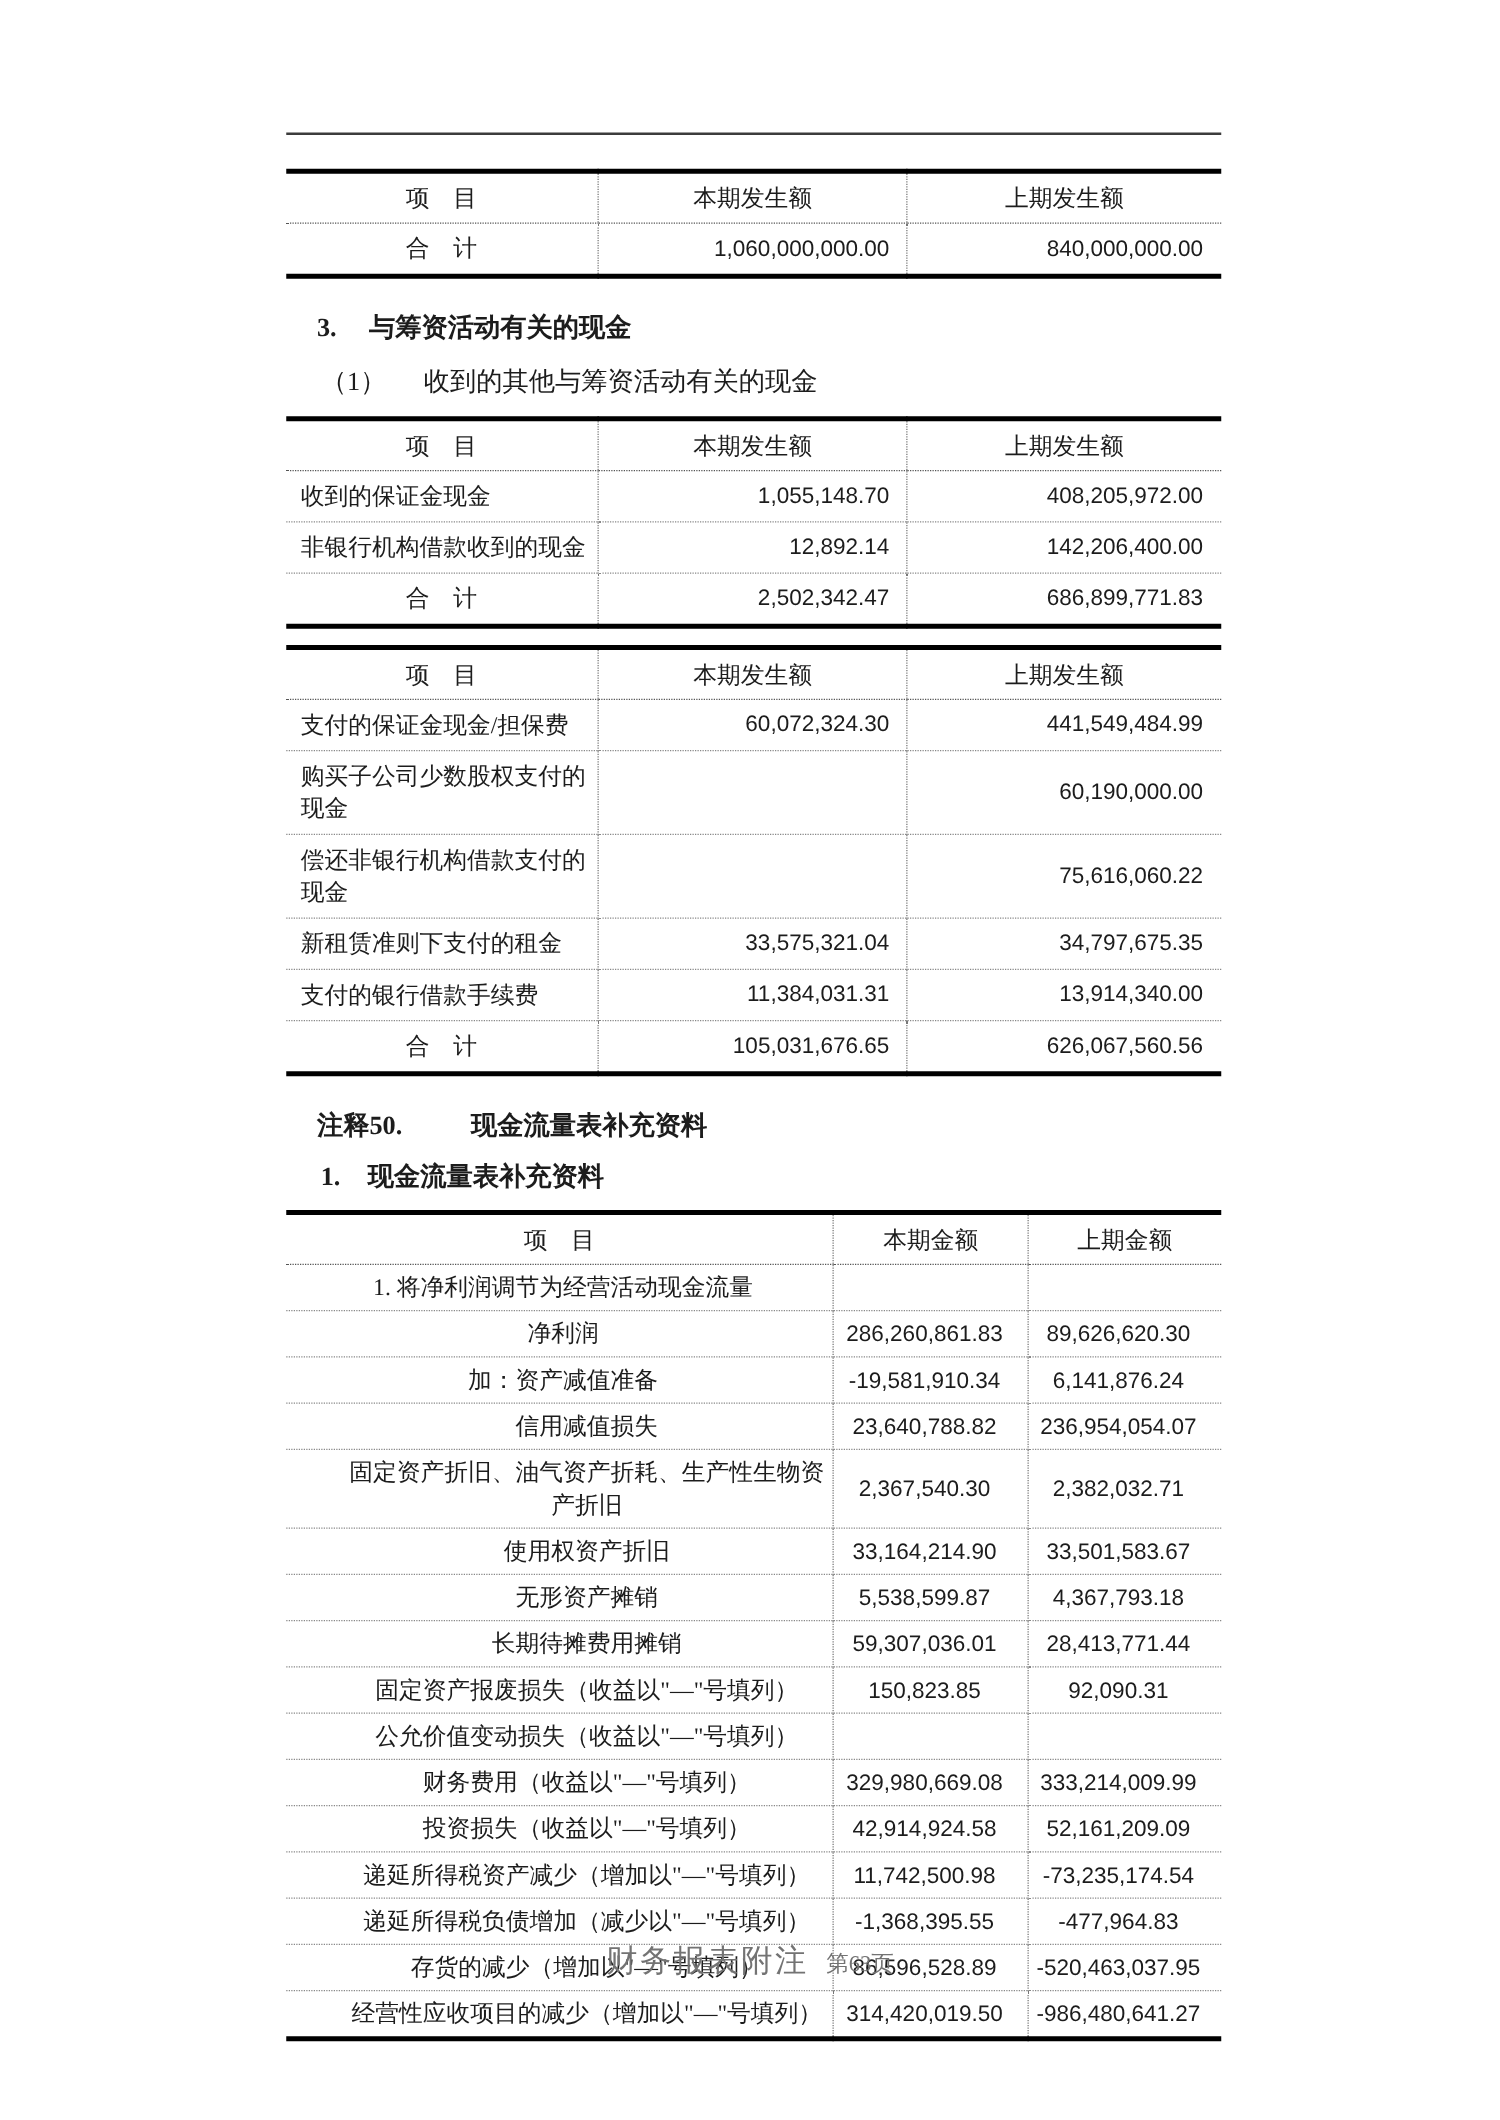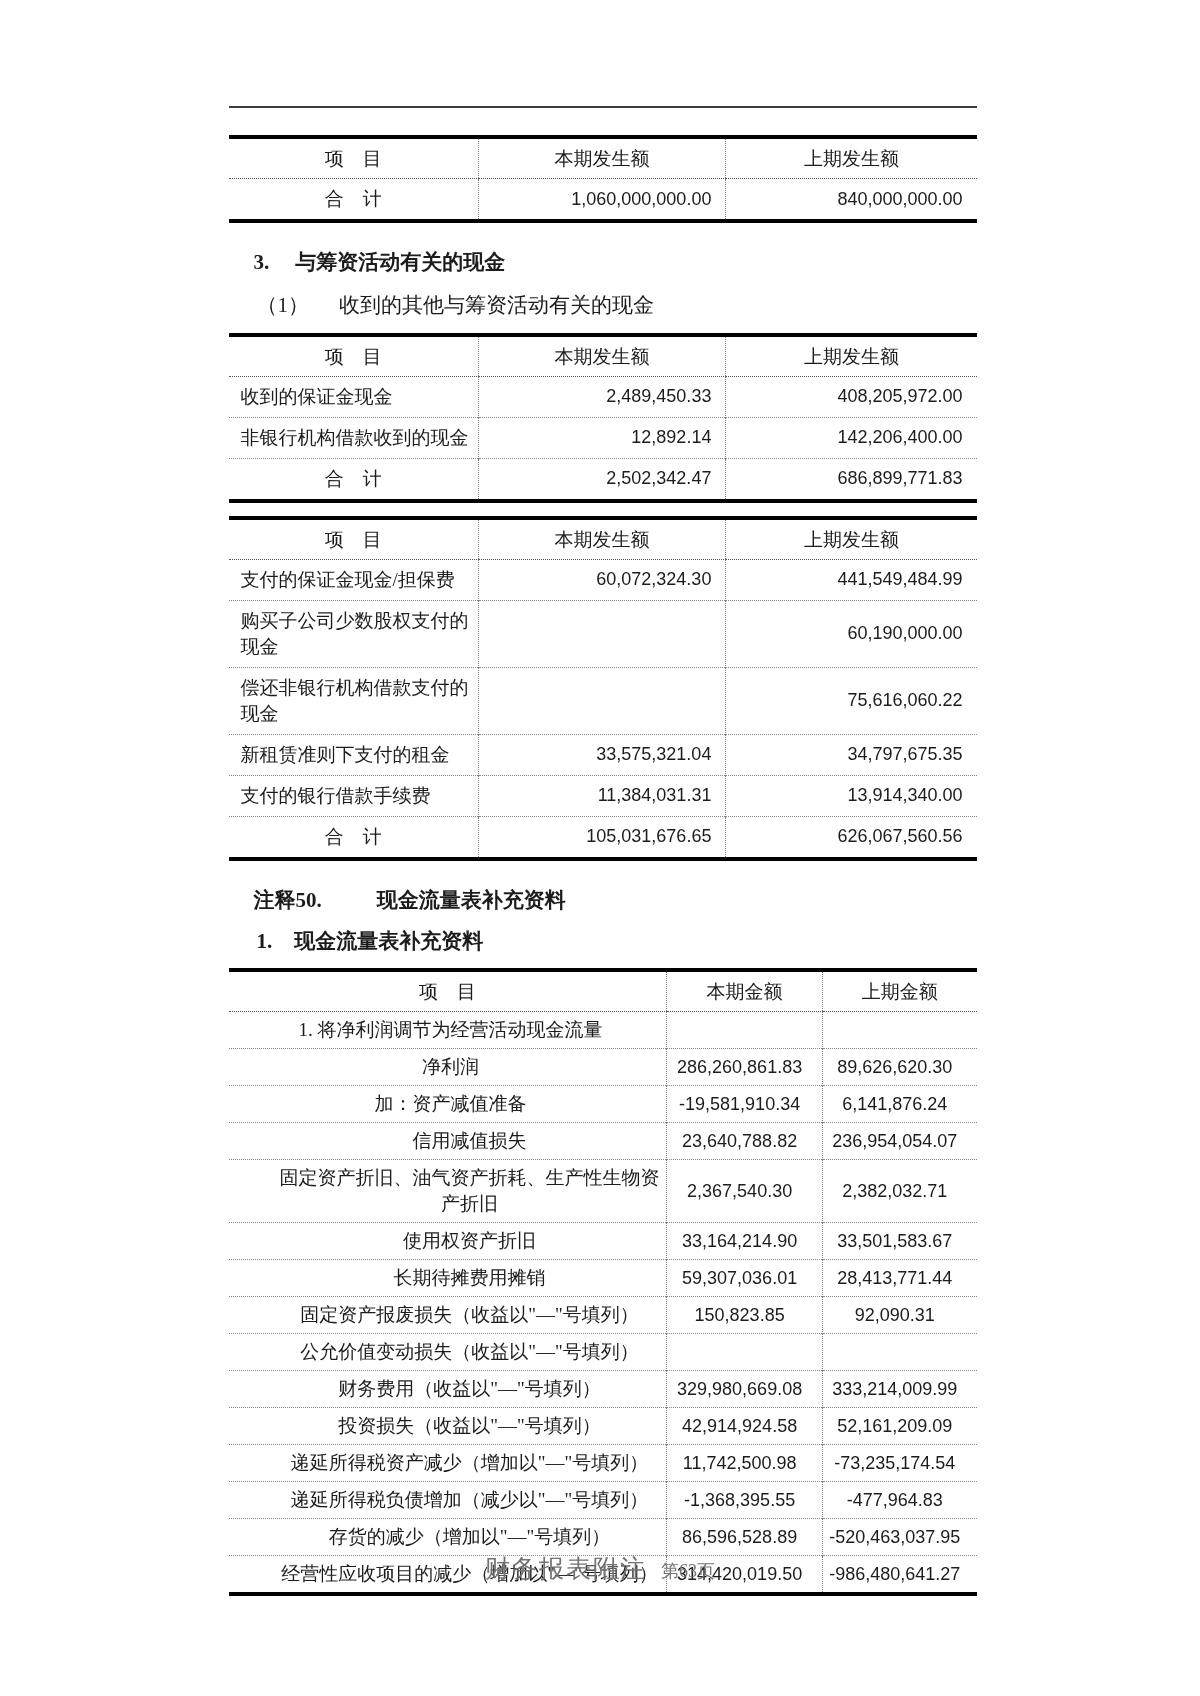--- a/index.html
+++ b/index.html
@@ -117,21 +117,21 @@
       <thead>
         <tr>
           <th>项　目</th>
           <th>本期发生额</th>
           <th>上期发生额</th>
         </tr>
       </thead>
       <tbody>
         <tr>
           <td class="lbl">收到的保证金现金</td>
-          <td class="num">2,489,450.33</td>
+          <td class="num">1,055,148.70</td>
           <td class="num">408,205,972.00</td>
         </tr>
         <tr>
           <td class="lbl">非银行机构借款收到的现金</td>
           <td class="num">12,892.14</td>
           <td class="num">142,206,400.00</td>
         </tr>
         <tr>
           <td class="total-lbl">合　计</td>
           <td class="num">2,502,342.47</td>
@@ -234,20 +234,25 @@
           <td class="lbl">固定资产折旧、油气资产折耗、生产性生物资产折旧</td>
           <td class="num">2,367,540.30</td>
           <td class="num">2,382,032.71</td>
         </tr>
         <tr class="ind">
           <td class="lbl">使用权资产折旧</td>
           <td class="num">33,164,214.90</td>
           <td class="num">33,501,583.67</td>
         </tr>
         <tr class="ind">
+          <td class="lbl">无形资产摊销</td>
+          <td class="num">5,538,599.87</td>
+          <td class="num">4,367,793.18</td>
+        </tr>
+        <tr class="ind">
           <td class="lbl">长期待摊费用摊销</td>
           <td class="num">59,307,036.01</td>
           <td class="num">28,413,771.44</td>
         </tr>
         <tr class="ind">
           <td class="lbl">固定资产报废损失（收益以"—"号填列）</td>
           <td class="num">150,823.85</td>
           <td class="num">92,090.31</td>
         </tr>
         <tr class="ind">

